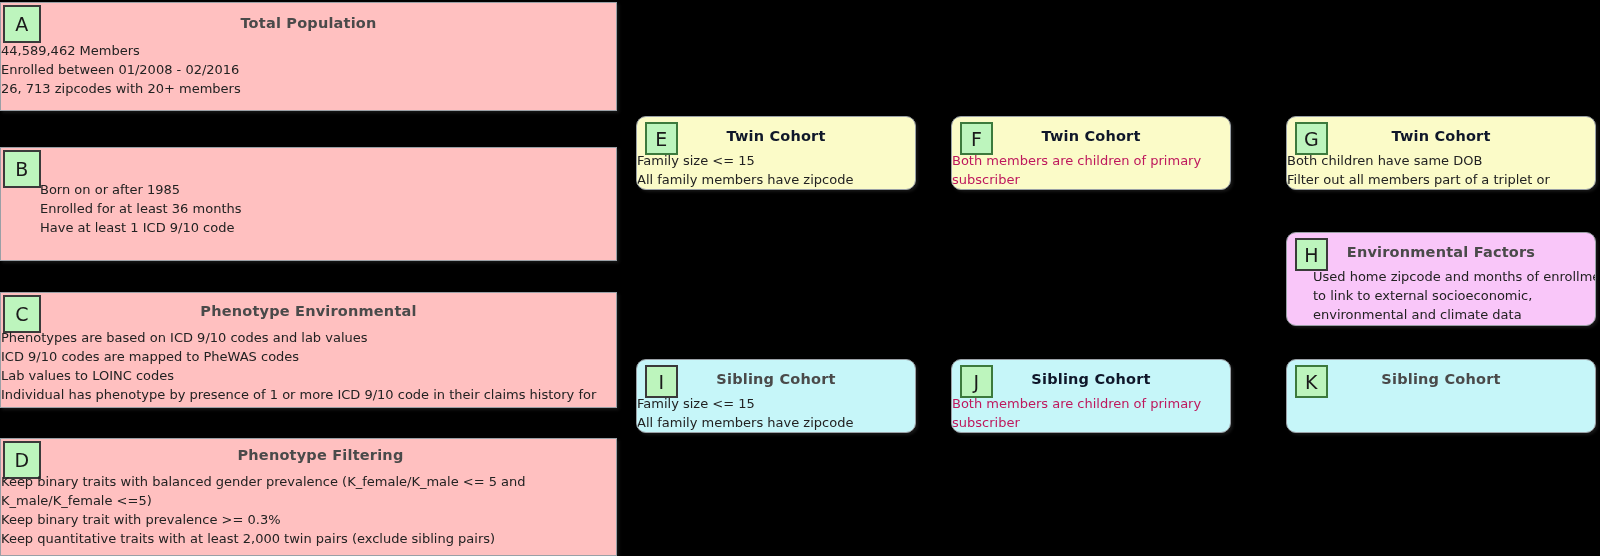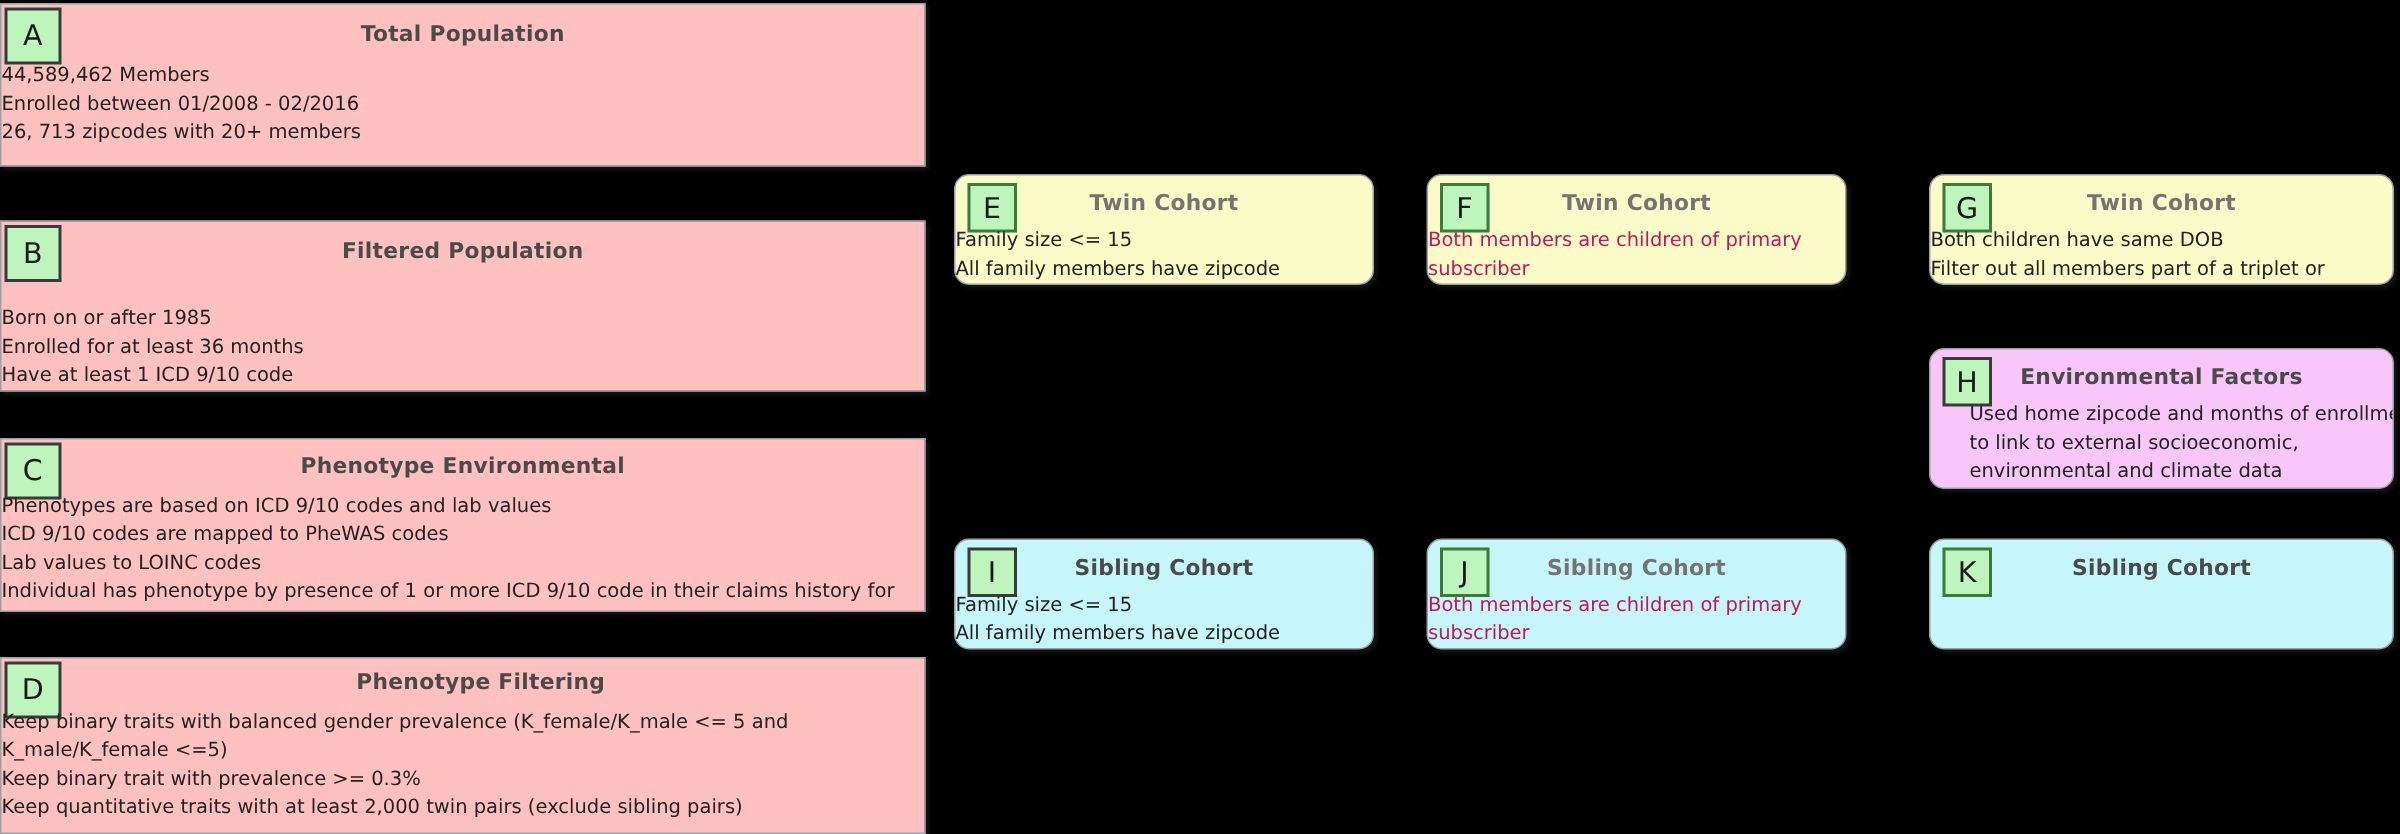--- a/index.html
+++ b/index.html
@@ -59,21 +59,21 @@
   
   .ptitle {
     position: absolute;
     width: 100%;
     text-align: center;
     font-size: 14.5px;
     font-weight: bold;
     color: #4a4a4a;
     letter-spacing: 0.2px;
   }
-  .ptitle.dark { color: #737373; }
+  .ptitle.dark { color: #0f172a; }
   .pbody {
     position: absolute;
     width: 100%;
     font-size: 13px;
     line-height: 19px;
     color: #222222;
     white-space: pre-line;
   }
   .pbody.muted { color: #be185d; }
 
@@ -82,21 +82,21 @@
   #panel-b { left: 0px;  top: 147px; width: 617px; height: 114px; }
   #panel-c { left: 0px;  top: 292px; width: 617px; height: 116px; }
   #panel-d { left: 0px;  top: 438px; width: 617px; height: 118px; }
 
   #panel-a .badge, #panel-b .badge, #panel-c .badge, #panel-d .badge {
     left: 2px; top: 2px; width: 38px; height: 38px;
   }
   #panel-a .ptitle { top: 12px; text-align: center; }
   #panel-a .pbody  { top: 38px; }
   #panel-b .ptitle { top: 12px; }
-  #panel-b .pbody  { top: 55px; }
+  #panel-b .pbody  { top: 32px; padding-left: 39px; }
   #panel-c .ptitle { top: 10px; }
   #panel-c .pbody  { top: 35px; }
   #panel-d .ptitle { top: 8px; padding-left: 12px; }
   #panel-d .pbody  { top: 33px; }
 
   
   #panel-e { left: 636px;  top: 116px; width: 280px; height: 74px; }
   #panel-f { left: 951px;  top: 116px; width: 280px; height: 74px; }
   #panel-g { left: 1286px; top: 116px; width: 310px; height: 74px; }
 
@@ -126,21 +126,20 @@
   <div class="panel sq fill-pink" id="panel-a">
     <div class="badge">A</div>
     <div class="ptitle">Total Population</div>
     <div class="pbody">44,589,462 Members
 Enrolled between 01/2008 - 02/2016
 26, 713 zipcodes with 20+ members</div>
   </div>
 
   <div class="panel sq fill-pink" id="panel-b">
     <div class="badge">B</div>
-    <div class="ptitle">Filtered Population</div>
     <div class="pbody">Born on or after 1985
 Enrolled for at least 36 months
 Have at least 1 ICD 9/10 code</div>
   </div>
 
   <div class="panel sq fill-pink" id="panel-c">
     <div class="badge">C</div>
     <div class="ptitle">Phenotype Environmental</div>
     <div class="pbody">Phenotypes are based on ICD 9/10 codes and lab values
 ICD 9/10 codes are mapped to PheWAS codes

